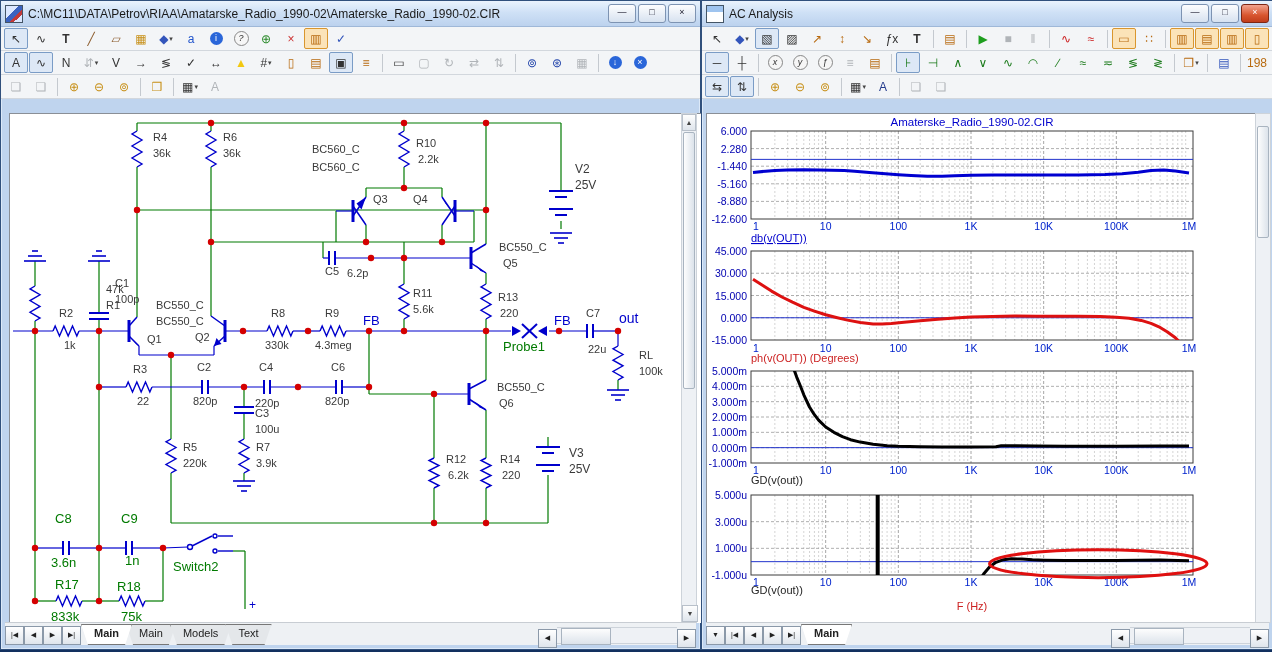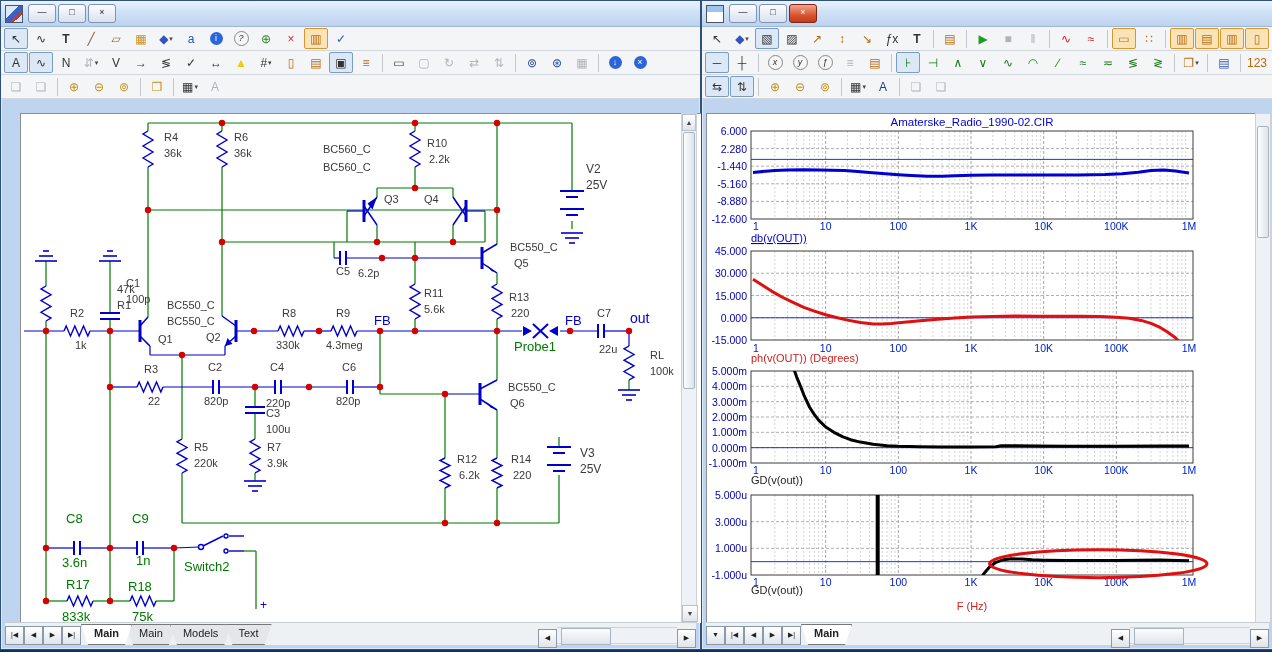--- a/index.html
+++ b/index.html
@@ -27,21 +27,21 @@
   .ico.pressed{border:1px solid #7a9cc6;background:#dde8f6;}
   .ico.hl{border:1px solid #d9962e;background:#fbe3b8;}
   .ico.disabled{color:#b0b4b8;}
   .ico.round span{display:inline-block;width:13px;height:13px;border-radius:50%;
     background:#2a66d9;color:#fff;font-size:9px;line-height:13px;text-align:center;}
   .ico.roundg span{display:inline-block;width:13px;height:13px;border-radius:50%;
     border:1px solid #888;background:#f6f6f6;color:#333;font-size:9px;line-height:12px;
     text-align:center;font-style:italic;}
   .ico .dd{font-size:7px;color:#444;margin-left:1px;}
   .ico.bold{font-weight:bold;}
-  .canvas{position:absolute;left:19px;top:112px;width:808px;height:510px;background:#fff;
+  .canvas{position:absolute;left:8px;top:112px;width:808px;height:510px;background:#fff;
     box-shadow:inset 1px 1px 0 #8a8f96;}
   #win-right .canvas{left:4px;width:549px;}
   .vscroll{position:absolute;top:112px;width:16px;height:510px;background:#eef1f5;
     border:1px solid #cdd3da;box-sizing:border-box;}
   #win-left .vscroll{left:680px;}
   #win-right .vscroll{left:553px;}
   .sb-arrow{height:15px;font-size:7px;text-align:center;line-height:15px;color:#444;
     background:linear-gradient(#fefefe,#dfe5ec);border:1px solid #b8c0ca;}
   .sb-thumb{margin:1px;background:linear-gradient(90deg,#fdfdfd,#dce3eb);
     border:1px solid #a9b4c0;border-radius:2px;}
@@ -58,20 +58,21 @@
   .hs-thumb{position:absolute;left:4px;top:0;width:48px;height:100%;
     background:linear-gradient(#fdfdfd,#dce3eb);border:1px solid #a9b4c0;}
   svg text{font-family:"Liberation Sans",sans-serif;}
 </style>
 </head>
 <body>
 
 <div class="win" id="win-left">
   <div class="titlebar">
     <span class="app-ico"></span>
+    <span class="title">C:\MC11\DATA\Petrov\RIAA\Amatarske_Radio_1990-02\Amaterske_Radio_1990-02.CIR</span>
     <span class="winbtns" id="lw-btns">
         <span class="wbtn">—</span>
         <span class="wbtn">□</span>
         <span class="wbtn">×</span>
       </span>
   </div>
   <div class="tb" id="lw-tb1">
       <span class="ico pressed">
         <span>↖</span>
       </span>
@@ -530,20 +531,21 @@
           <span class="hs-thumb"></span>
         </span>
         <span class="navbtn">▶</span>
       </span>
     </div>
 </div>
 
 <div class="win" id="win-right">
   <div class="titlebar">
     <span class="app-ico" style="background:linear-gradient(#9fc4ef 0 35%,#fff 35%)"></span>
+    <span class="title">AC Analysis</span>
     <span class="winbtns" id="rw-btns">
         <span class="wbtn">—</span>
         <span class="wbtn">□</span>
         <span class="wbtn red">×</span>
       </span>
   </div>
   <div class="tb" id="rw-tb1">
       <span class="ico">
         <span>↖</span>
       </span>
@@ -675,21 +677,21 @@
       <span class="ico">
         <span style="color: rgb(184, 106, 16);">❐</span>
         <span class="dd">▾</span>
       </span>
       <span class="sep"></span>
       <span class="ico">
         <span style="color: rgb(51, 85, 187);">▤</span>
       </span>
       <span class="sep"></span>
       <span class="ico">
-        <span style="color: rgb(184, 106, 16);">123</span>
+        <span style="color: rgb(184, 106, 16);">198</span>
       </span>
     </div>
   <div class="tb" id="rw-tb3">
       <span class="ico pressed">
         <span>⇆</span>
       </span>
       <span class="ico pressed">
         <span>⇅</span>
       </span>
       <span class="sep"></span>

